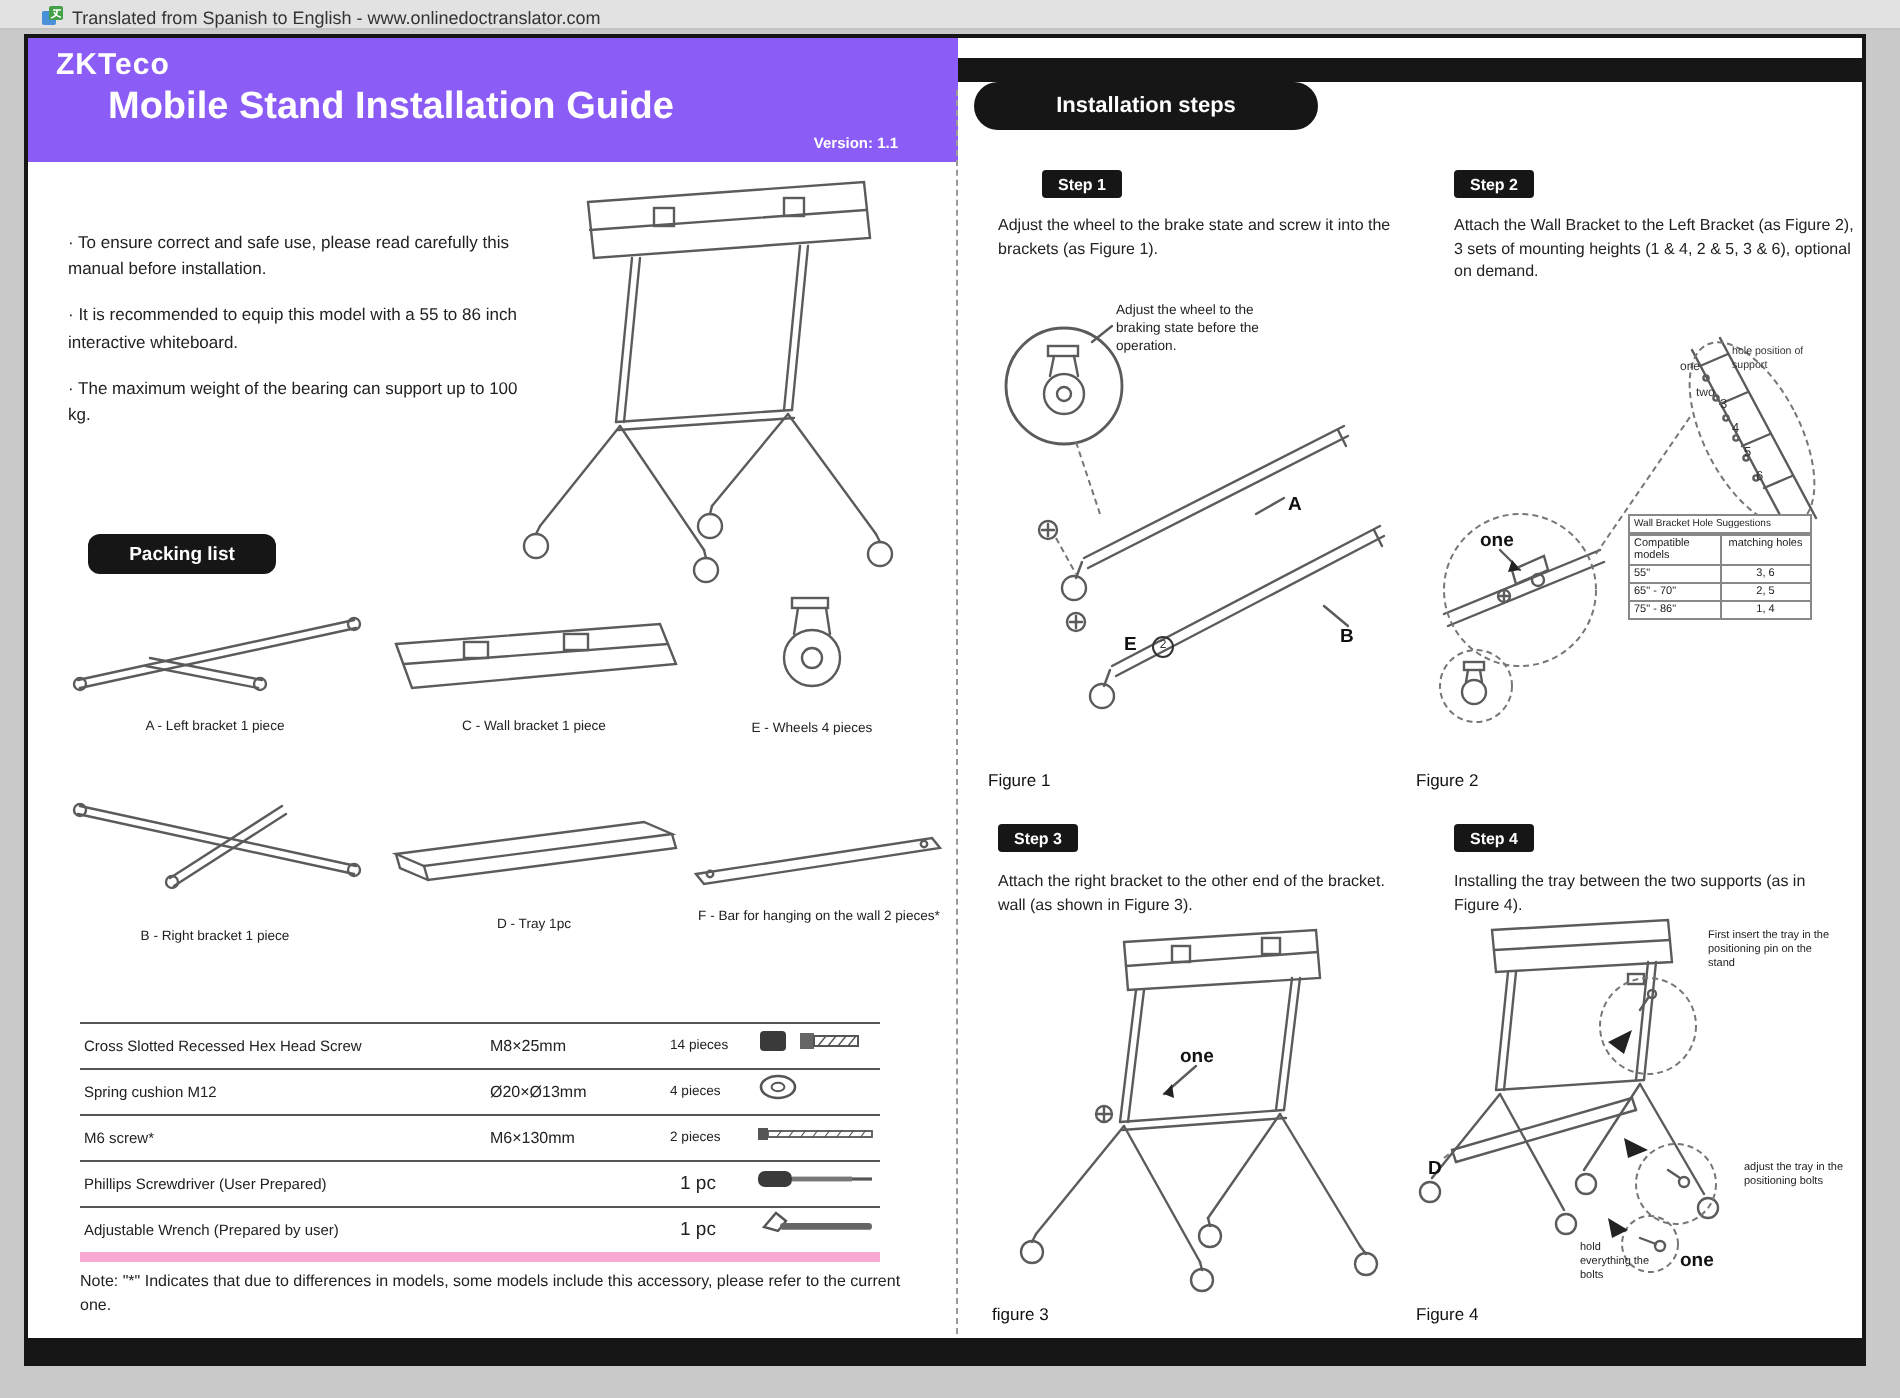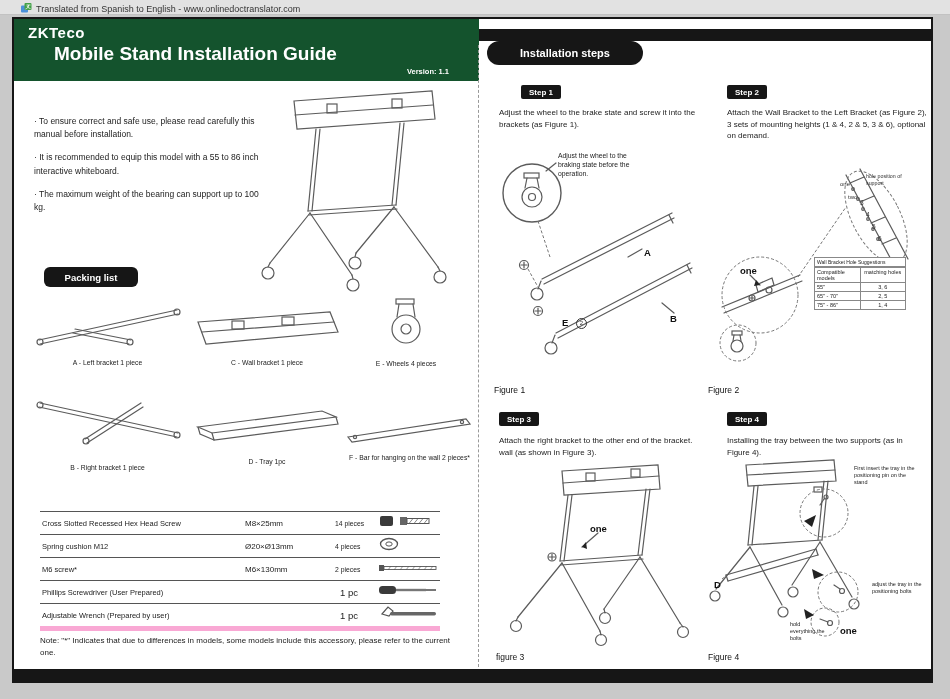--- a/index.html
+++ b/index.html
@@ -1,32 +1,32 @@
 <!DOCTYPE html>
 <html><head>
 <meta charset="utf-8">
 <style>
   html,body{margin:0;padding:0;}
   body{width:950px;height:699px;background:#c9c9c9;font-family:"Liberation Sans",sans-serif;overflow:hidden;}
   .screen{position:relative;width:950px;height:699px;}
   .translate-bar{position:absolute;left:0;top:0;width:100%;height:15px;background:#e2e2e2;border-bottom:1px solid #c2c2c2;display:flex;align-items:flex-end;gap:4px;padding-left:21px;box-sizing:border-box;font-size:9px;color:#333;}
   .page{position:absolute;left:12px;top:17px;width:921px;height:666px;background:#fff;border:2px solid #161616;box-sizing:border-box;overflow:hidden;}
-  .header-block{position:absolute;left:0;top:0;width:465px;height:62px;background:#14532d;color:#fff;}
+  .header-block{position:absolute;left:0;top:0;width:465px;height:62px;background:#8b5cf6;color:#fff;}
   .logo{position:absolute;left:14px;top:5px;font-size:15px;font-weight:bold;letter-spacing:.5px;}
   .doc-title{position:absolute;left:40px;top:24px;font-size:19px;font-weight:bold;}
   .version{position:absolute;right:30px;bottom:5px;font-size:7.5px;font-weight:bold;}
   .top-strip-right{position:absolute;left:465px;top:10px;right:0;height:12px;background:#161616;}
   .bottom-strip{position:absolute;left:0;bottom:0;width:100%;height:12px;background:#161616;}
   .divider{position:absolute;left:464px;top:26px;bottom:14px;width:0;border-left:1px dashed #999;}
   .intro{position:absolute;left:20px;top:96px;width:232px;font-size:8.5px;line-height:1.55;color:#222;}
   .intro p{margin:0 0 10px 0;}
   .stand-art{position:absolute;left:238px;top:66px;width:205px;height:220px;}
   .pill{background:#161616;color:#fff;font-weight:bold;display:flex;align-items:center;justify-content:center;}
   .packing-pill{position:absolute;left:30px;top:248px;width:94px;height:20px;border-radius:6px;font-size:9.5px;}
-  .steps-pill{position:absolute;left:473px;top:22px;width:156px;height:24px;border-radius:12px;font-size:11px;}
+  .steps-pill{position:absolute;left:473px;top:22px;width:172px;height:24px;border-radius:12px;font-size:11px;}
   .part{position:absolute;text-align:center;}
   .part-cap{font-size:6.8px;color:#222;margin-top:3px;white-space:nowrap;}
   .hw-table{position:absolute;left:26px;top:492px;width:400px;border-bottom:5px solid #f9a8d4;}
   .hw-row{position:relative;height:22px;border-top:1px solid #555;}
   .hw-name{position:absolute;left:2px;top:50%;transform:translateY(-50%);font-size:7.5px;color:#222;}
   .hw-spec{position:absolute;left:205px;top:50%;transform:translateY(-50%);font-size:8px;color:#222;}
   .hw-qty{position:absolute;left:295px;top:50%;transform:translateY(-50%);font-size:6.8px;color:#222;}
   .hw-row.tools .hw-qty{font-size:9.5px;left:300px;}
   .hw-icon{position:absolute;left:338px;top:50%;transform:translateY(-50%);}
   .note{position:absolute;left:26px;top:616px;width:412px;font-size:8px;color:#222;line-height:1.45;margin:0;}

